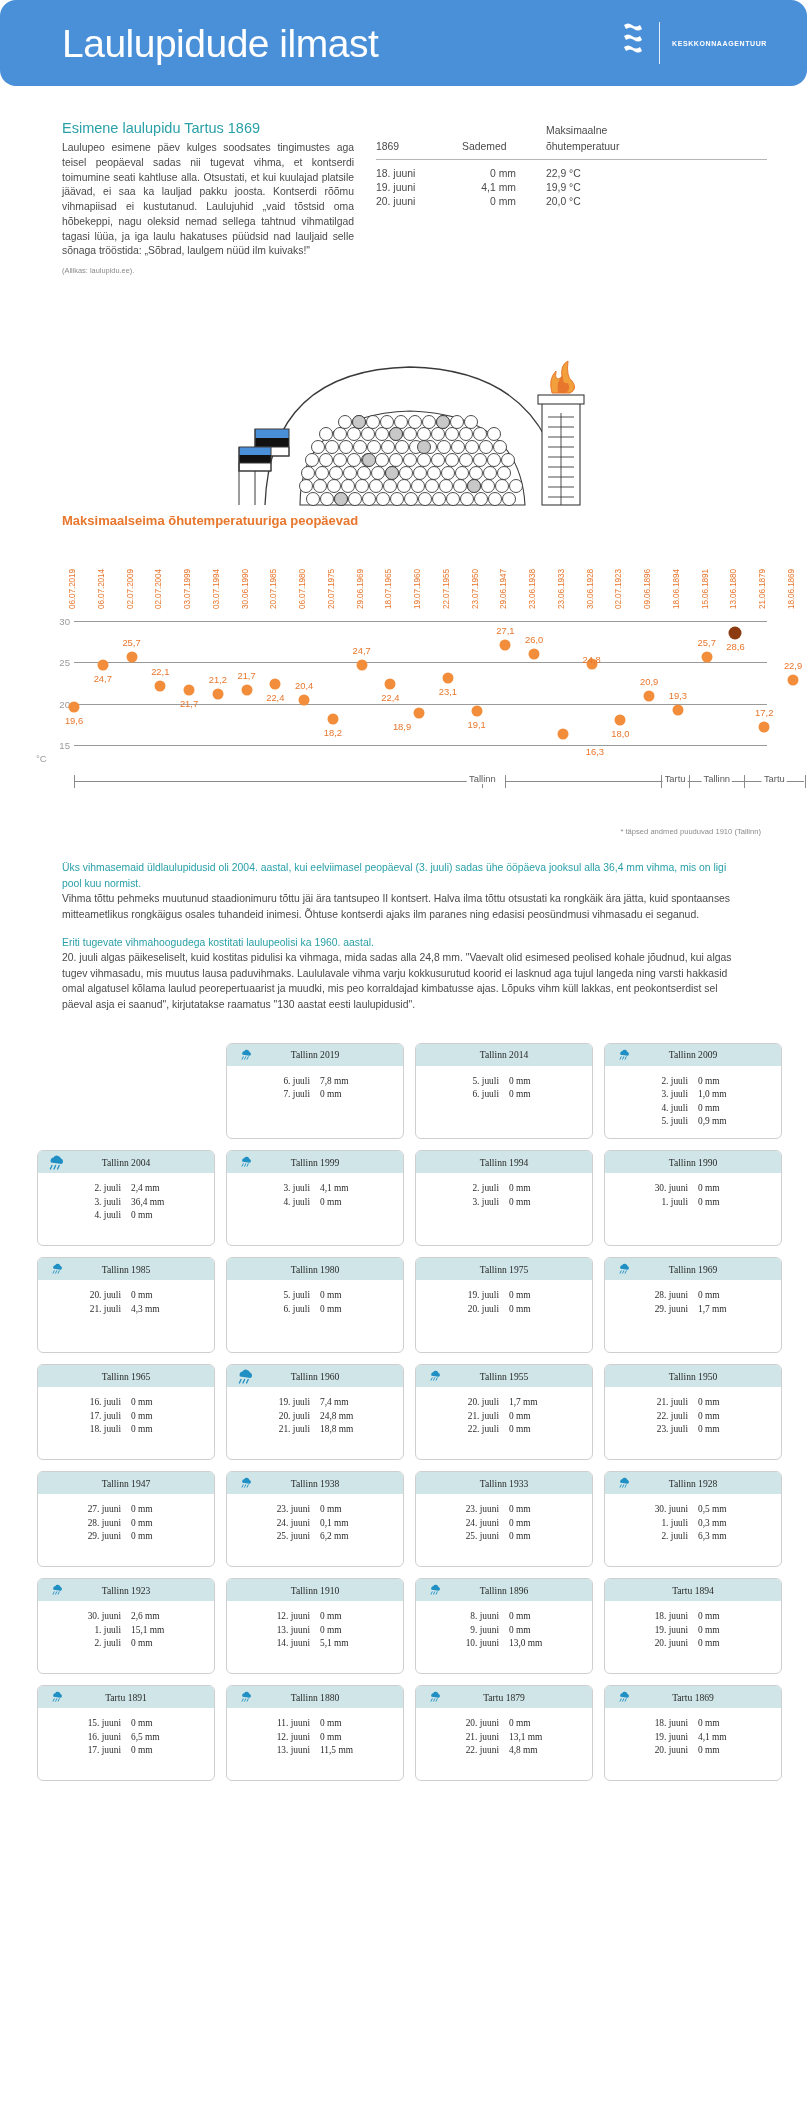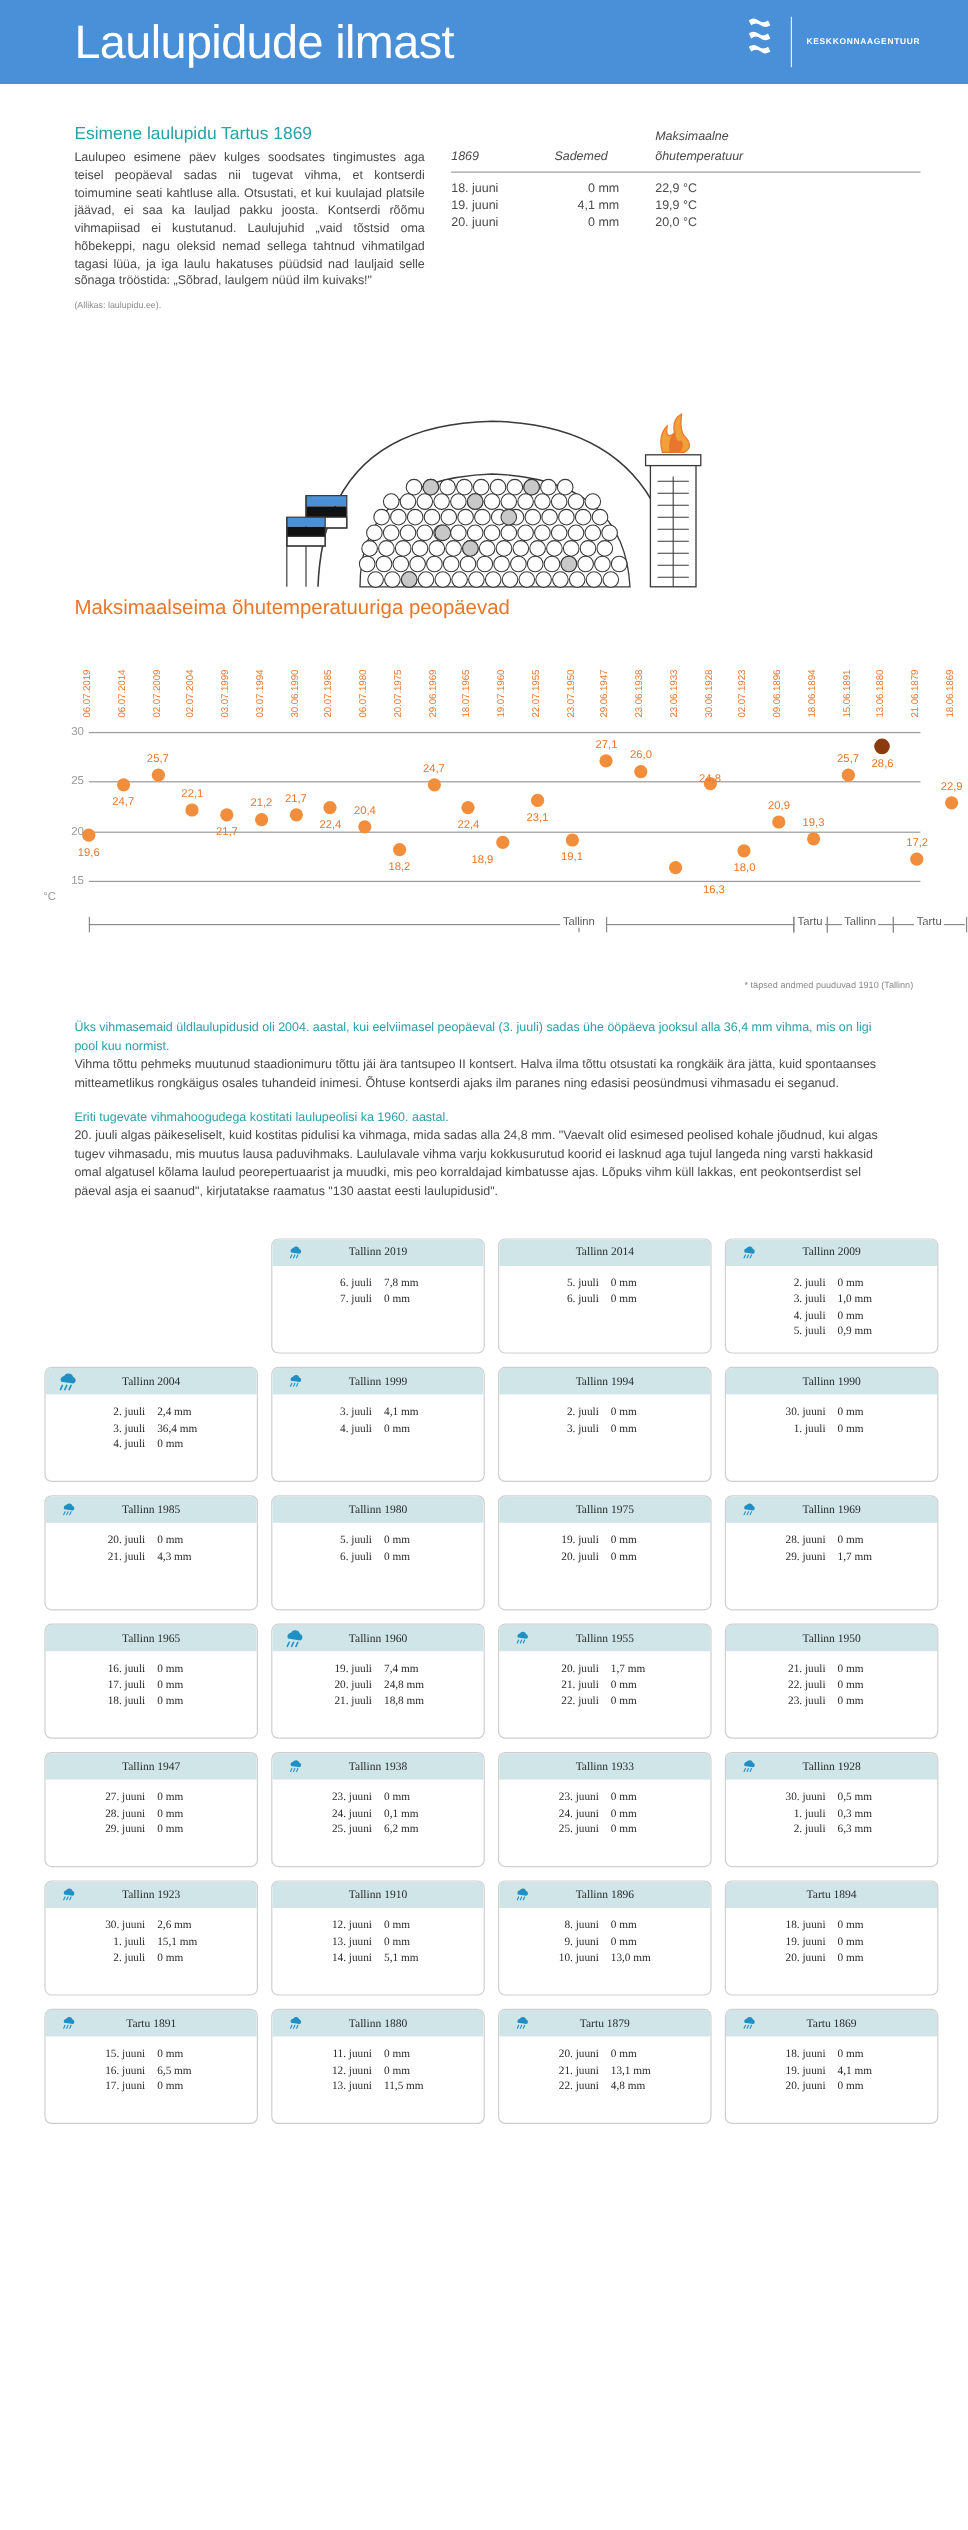--- a/index.html
+++ b/index.html
@@ -7,26 +7,27 @@
     width: 807px;
     background: #ffffff;
     font-family: "Liberation Sans", sans-serif;
     color: #3b3b3b;
     -webkit-font-smoothing: antialiased;
   }
   .page { width: 807px; position: relative; padding-bottom: 30px; }
 
   
   .header {
-    height: 70px;
+    height: 86px;
     background: #4a90d9;
     display: flex;
     align-items: center;
     justify-content: space-between;
     padding: 0 40px 0 62px;
+    border-radius: 16px;
   }
   .header-title {
     color: #ffffff;
     font-size: 39px;
     font-weight: 400;
     letter-spacing: -0.5px;
     line-height: 1;
   }
   .brand { display: flex; align-items: center; gap: 12px; }
   .brand-crest { display: block; }
@@ -64,40 +65,39 @@
     margin-top: 7px;
   }
   .intro-right { flex: 1; padding-top: 4px; }
   .rt { width: 100%; border-collapse: collapse; font-size: 10.4px; color: #4a4a4a; }
   .rt th {
     font-weight: 400;
     text-align: left;
     vertical-align: bottom;
     padding: 0 0 3px 0;
     line-height: 1.25;
-    font-style: italic;
   }
   .rt thead tr:last-child th { border-bottom: 1px solid #b5b5b5; padding-bottom: 6px; }
   .rt .c-date { width: 86px; }
   .rt .c-prec { width: 84px; text-align: left; }
   .rt td { padding: 3px 0 0 0; }
   .rt td.c-prec { text-align: right; padding-right: 30px; }
   .rt tbody tr:first-child td { padding-top: 8px; }
 
   
   .illus { position: relative; height: 228px; margin-top: 10px; }
   .illus svg { position: absolute; left: 0; top: 0; }
 
   
   .chart-wrap { padding: 0 40px 0 40px; position: relative; }
   .chart-title {
     color: #e8762c;
-    font-size: 17px;
+    font-size: 13px;
     margin: 0 0 9px 22px;
-    font-weight: 400;
+    font-weight: 700;
   }
   .chart {
     position: relative;
     height: 286px;
     margin-left: 22px;
   }
   .xlabels {
     position: relative;
     height: 72px;
   }

